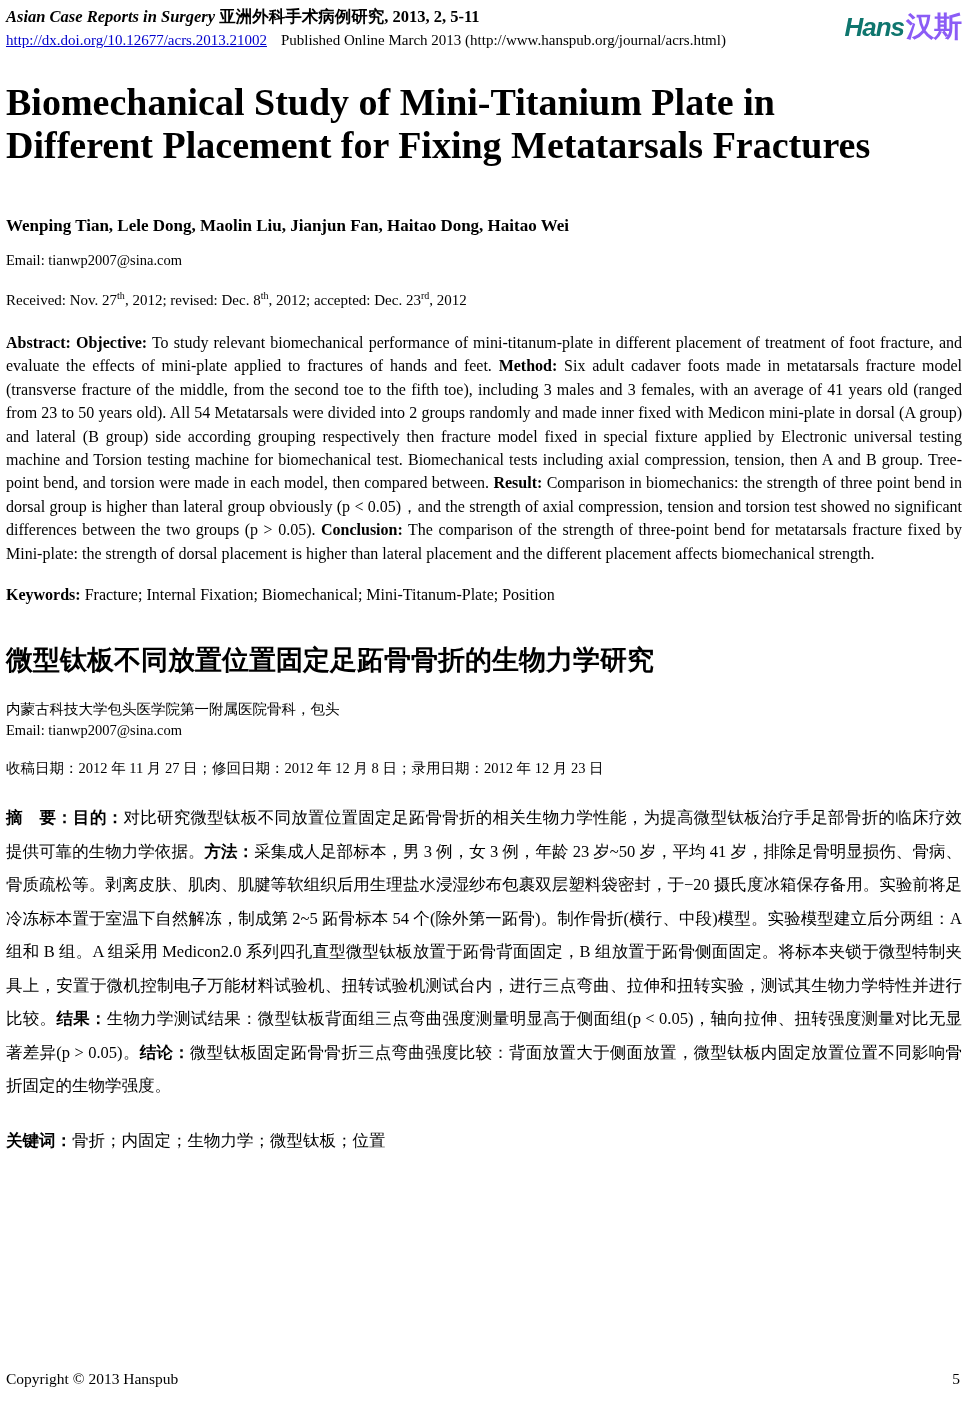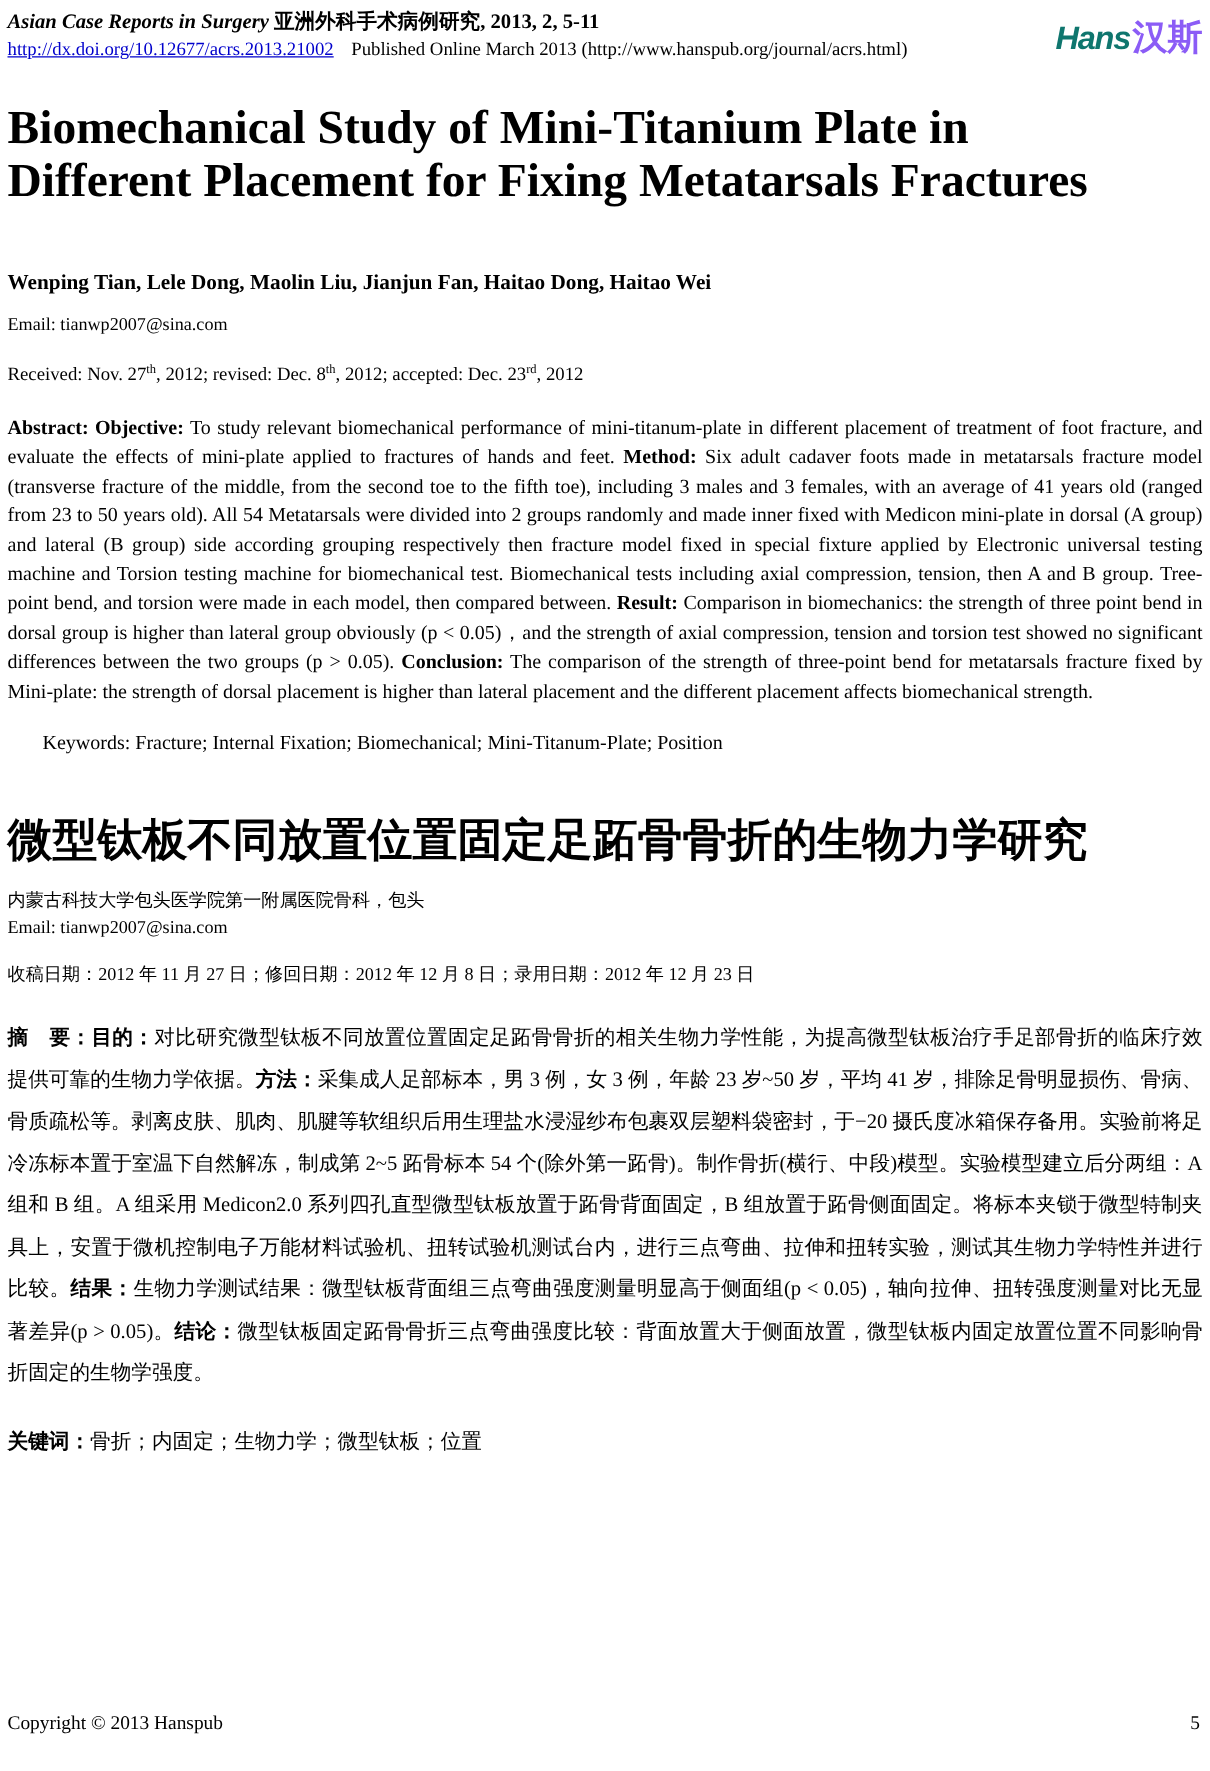--- a/index.html
+++ b/index.html
@@ -9,21 +9,21 @@
     width: 968px;
     height: 1417px;
     margin: 0 auto;
     background: #ffffff;
     color: #000000;
     font-family: "Liberation Serif", serif;
     overflow: hidden;
     padding: 6px 6px 0 6px;
   }
   
-  .hdr { display: flex; justify-content: space-between; align-items: center; }
+  .hdr { display: flex; justify-content: space-between; align-items: flex-start; }
   .hdr-left { flex: 1; }
   .journal-line { font-size: 16.5px; line-height: 22px; white-space: nowrap; }
   .jt-en { font-weight: bold; font-style: italic; }
   .jt-zh { font-weight: bold; }
   .pub-line { font-size: 15px; line-height: 21px; margin-top: 2px; white-space: nowrap; }
   .doi-link { color: #0000cc; text-decoration: underline; cursor: pointer; }
   .pub-note { color: #000; margin-left: 14px; }
   .logo { white-space: nowrap; padding-top: 2px; font-family: "Liberation Sans", sans-serif; }
   .logo-latin { color: #0f766e; font-weight: 800; font-style: italic; font-size: 26px; letter-spacing: -1px; }
   .logo-hanzi { color: #8b5cf6; font-weight: 700; font-size: 28px; margin-left: 2px; }
@@ -37,22 +37,22 @@
     font-family: "Liberation Serif", serif;
   }
   .authors-en { margin-top: 48px; font-size: 17px; font-weight: bold; line-height: 22px; }
   .affil-en { margin-top: 13px; font-size: 14.5px; line-height: 20px; }
   .received-line { margin-top: 16px; font-size: 15px; line-height: 20px; }
   .received-line sup { font-size: 10px; }
   .abstract-en { margin-top: 21px; font-size: 16px; line-height: 23.4px; text-align: justify; }
   .keywords-en { margin-top: 19px; font-size: 16px; line-height: 22px; }
   
   .title-zh {
-    margin-top: 42px;
-    font-size: 36px;
+    margin-top: 30px;
+    font-size: 27px;
     line-height: 48px;
     font-weight: bold;
     font-family: "Liberation Sans", sans-serif;
     letter-spacing: 0px;
   }
   .authors-zh { margin-top: 48px; font-size: 18px; font-weight: bold; line-height: 24px; }
   .affil-zh { margin-top: 15px; font-size: 14.5px; line-height: 21px; }
   .dates-zh { margin-top: 17px; font-size: 14.5px; line-height: 20px; }
   .abstract-zh { margin-top: 23px; font-size: 16.5px; line-height: 33.5px; text-align: justify; }
   .keywords-zh { margin-top: 26px; font-size: 16.5px; line-height: 24px; }
@@ -88,21 +88,21 @@
   <div class="authors-en">Wenping Tian, Lele Dong, Maolin Liu, Jianjun Fan, Haitao Dong, Haitao Wei</div>
 
   <div class="affil-en">
     <div>Email: tianwp2007@sina.com</div>
   </div>
 
   <div class="received-line"><span>Received: Nov. 27</span><sup>th</sup><span>, 2012; revised: Dec. 8</span><sup>th</sup><span>, 2012; accepted: Dec. 23</span><sup>rd</sup><span>, 2012</span></div>
 
   <p class="abstract-en"><span style="font-weight: bold;">Abstract: Objective:</span><span> To study relevant biomechanical performance of mini-titanum-plate in different placement of treatment of foot fracture, and evaluate the effects of mini-plate applied to fractures of hands and feet. </span><span style="font-weight: bold;">Method:</span><span> Six adult cadaver foots made in metatarsals fracture model (transverse fracture of the middle, from the second toe to the fifth toe), including 3 males and 3 females, with an average of 41 years old (ranged from 23 to 50 years old). All 54 Metatarsals were divided into 2 groups randomly and made inner fixed with Medicon mini-plate in dorsal (A group) and lateral (B group) side according grouping respectively then fracture model fixed in special fixture applied by Electronic universal testing machine and Torsion testing machine for biomechanical test. Biomechanical tests including axial compression, tension, then A and B group. Tree-point bend, and torsion were made in each model, then compared between. </span><span style="font-weight: bold;">Result:</span><span> Comparison in biomechanics: the strength of three point bend in dorsal group is higher than lateral group obviously (p &lt; 0.05)，and the strength of axial compression, tension and torsion test showed no significant differences between the two groups (p &gt; 0.05). </span><span style="font-weight: bold;">Conclusion:</span><span> The comparison of the strength of three-point bend for metatarsals fracture fixed by Mini-plate: the strength of dorsal placement is higher than lateral placement and the different placement affects biomechanical strength.</span></p>
 
-  <p class="keywords-en"><span style="font-weight: normal; margin-left: 28px;">Keywords:</span><span> Fracture; Internal Fixation; Biomechanical; Mini-Titanum-Plate; Position</span></p>
+  <p class="keywords-en"><span style="font-weight: bold;">Keywords:</span><span> Fracture; Internal Fixation; Biomechanical; Mini-Titanum-Plate; Position</span></p>
 
   <h2 class="title-zh">微型钛板不同放置位置固定足跖骨骨折的生物力学研究</h2>
 
 
   <div class="affil-zh">
     <div>内蒙古科技大学包头医学院第一附属医院骨科，包头</div>
     <div>Email: tianwp2007@sina.com</div>
   </div>
 
   <div class="dates-zh">收稿日期：2012 年 11 月 27 日；修回日期：2012 年 12 月 8 日；录用日期：2012 年 12 月 23 日</div>

